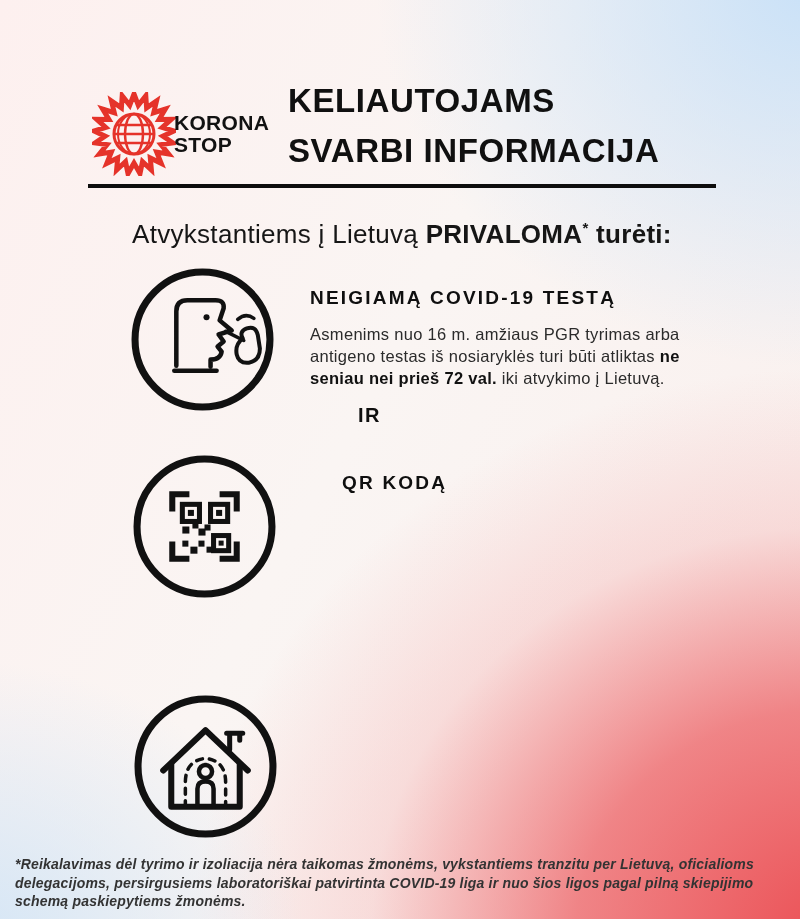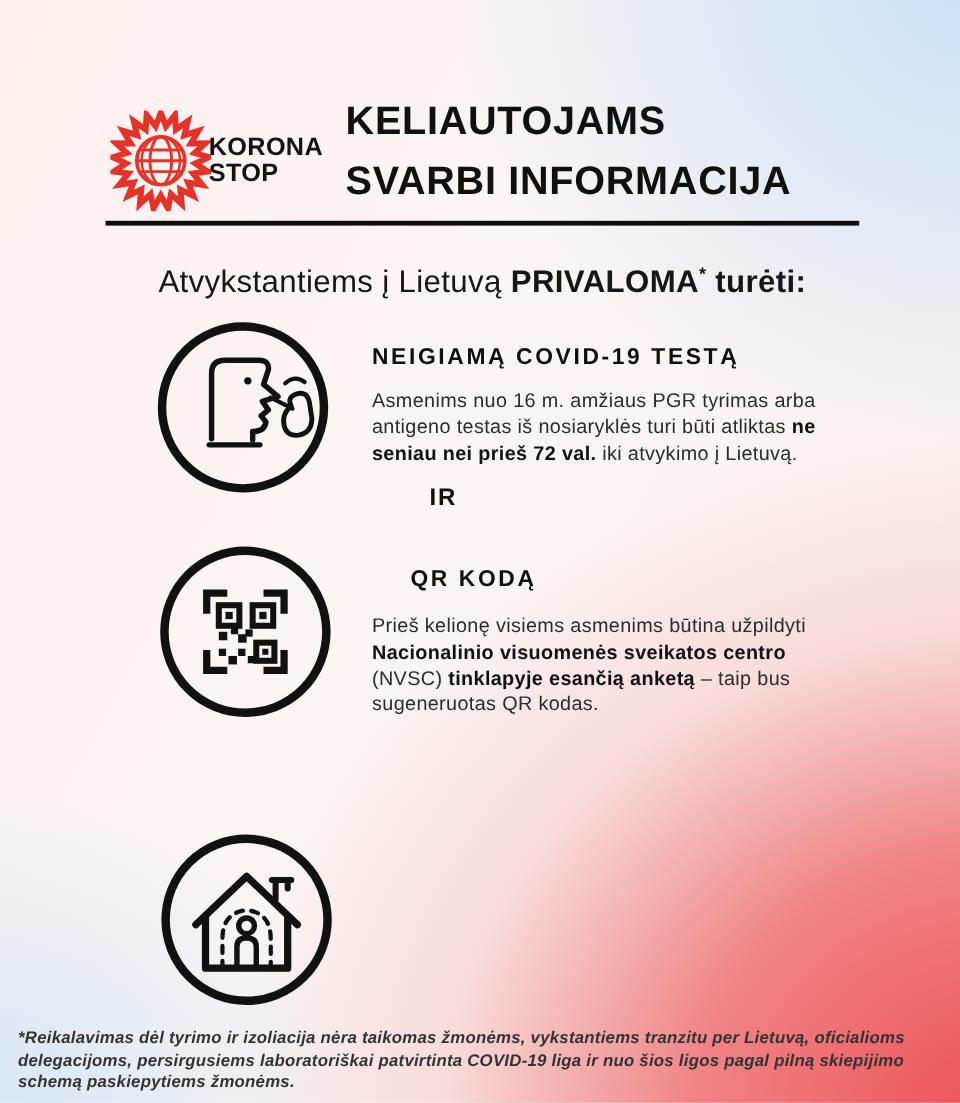--- a/index.html
+++ b/index.html
@@ -124,23 +124,20 @@
         <rect x="66" y="74" width="7" height="7"></rect>
         <rect x="50" y="86" width="6" height="6"></rect>
         <rect x="58" y="92" width="7" height="7"></rect>
         <rect x="66" y="86" width="6" height="6"></rect>
         <rect x="72" y="70" width="6" height="6"></rect>
         <rect x="74" y="92" width="6" height="6"></rect>
       </g>
     </svg>
   </div>
   <div class="abs item-heading h-2">QR KODĄ</div>
-  <div class="abs item-body b-2">
-    <span>Prieš kelionę visiems asmenims būtina užpildyti </span><b>Nacionalinio visuomenės sveikatos centro</b><span> (NVSC) </span><b>tinklapyje esančią anketą</b><span> – taip bus sugeneruotas QR kodas.</span>
-  </div>
 
 
   <div class="abs icon-circle ic-3">
     <svg viewBox="0 0 144 144" fill="none" stroke="#111" stroke-linecap="round" stroke-linejoin="round">
       <circle cx="72" cy="72" r="67" stroke-width="7"></circle>
       <path d="M30,76 L72,36 L114,76" stroke-width="6"></path>
       <path d="M96,55 V39 M106,46 V39 M93,39 H109" stroke-width="5"></path>
       <path d="M38,70 V112 H106 V70" stroke-width="6"></path>
       <circle cx="72" cy="77" r="6.5" stroke-width="4.5"></circle>
       <path d="M64,112 V94 Q64,87 72,87 Q80,87 80,94 V112" stroke-width="4.5"></path>

